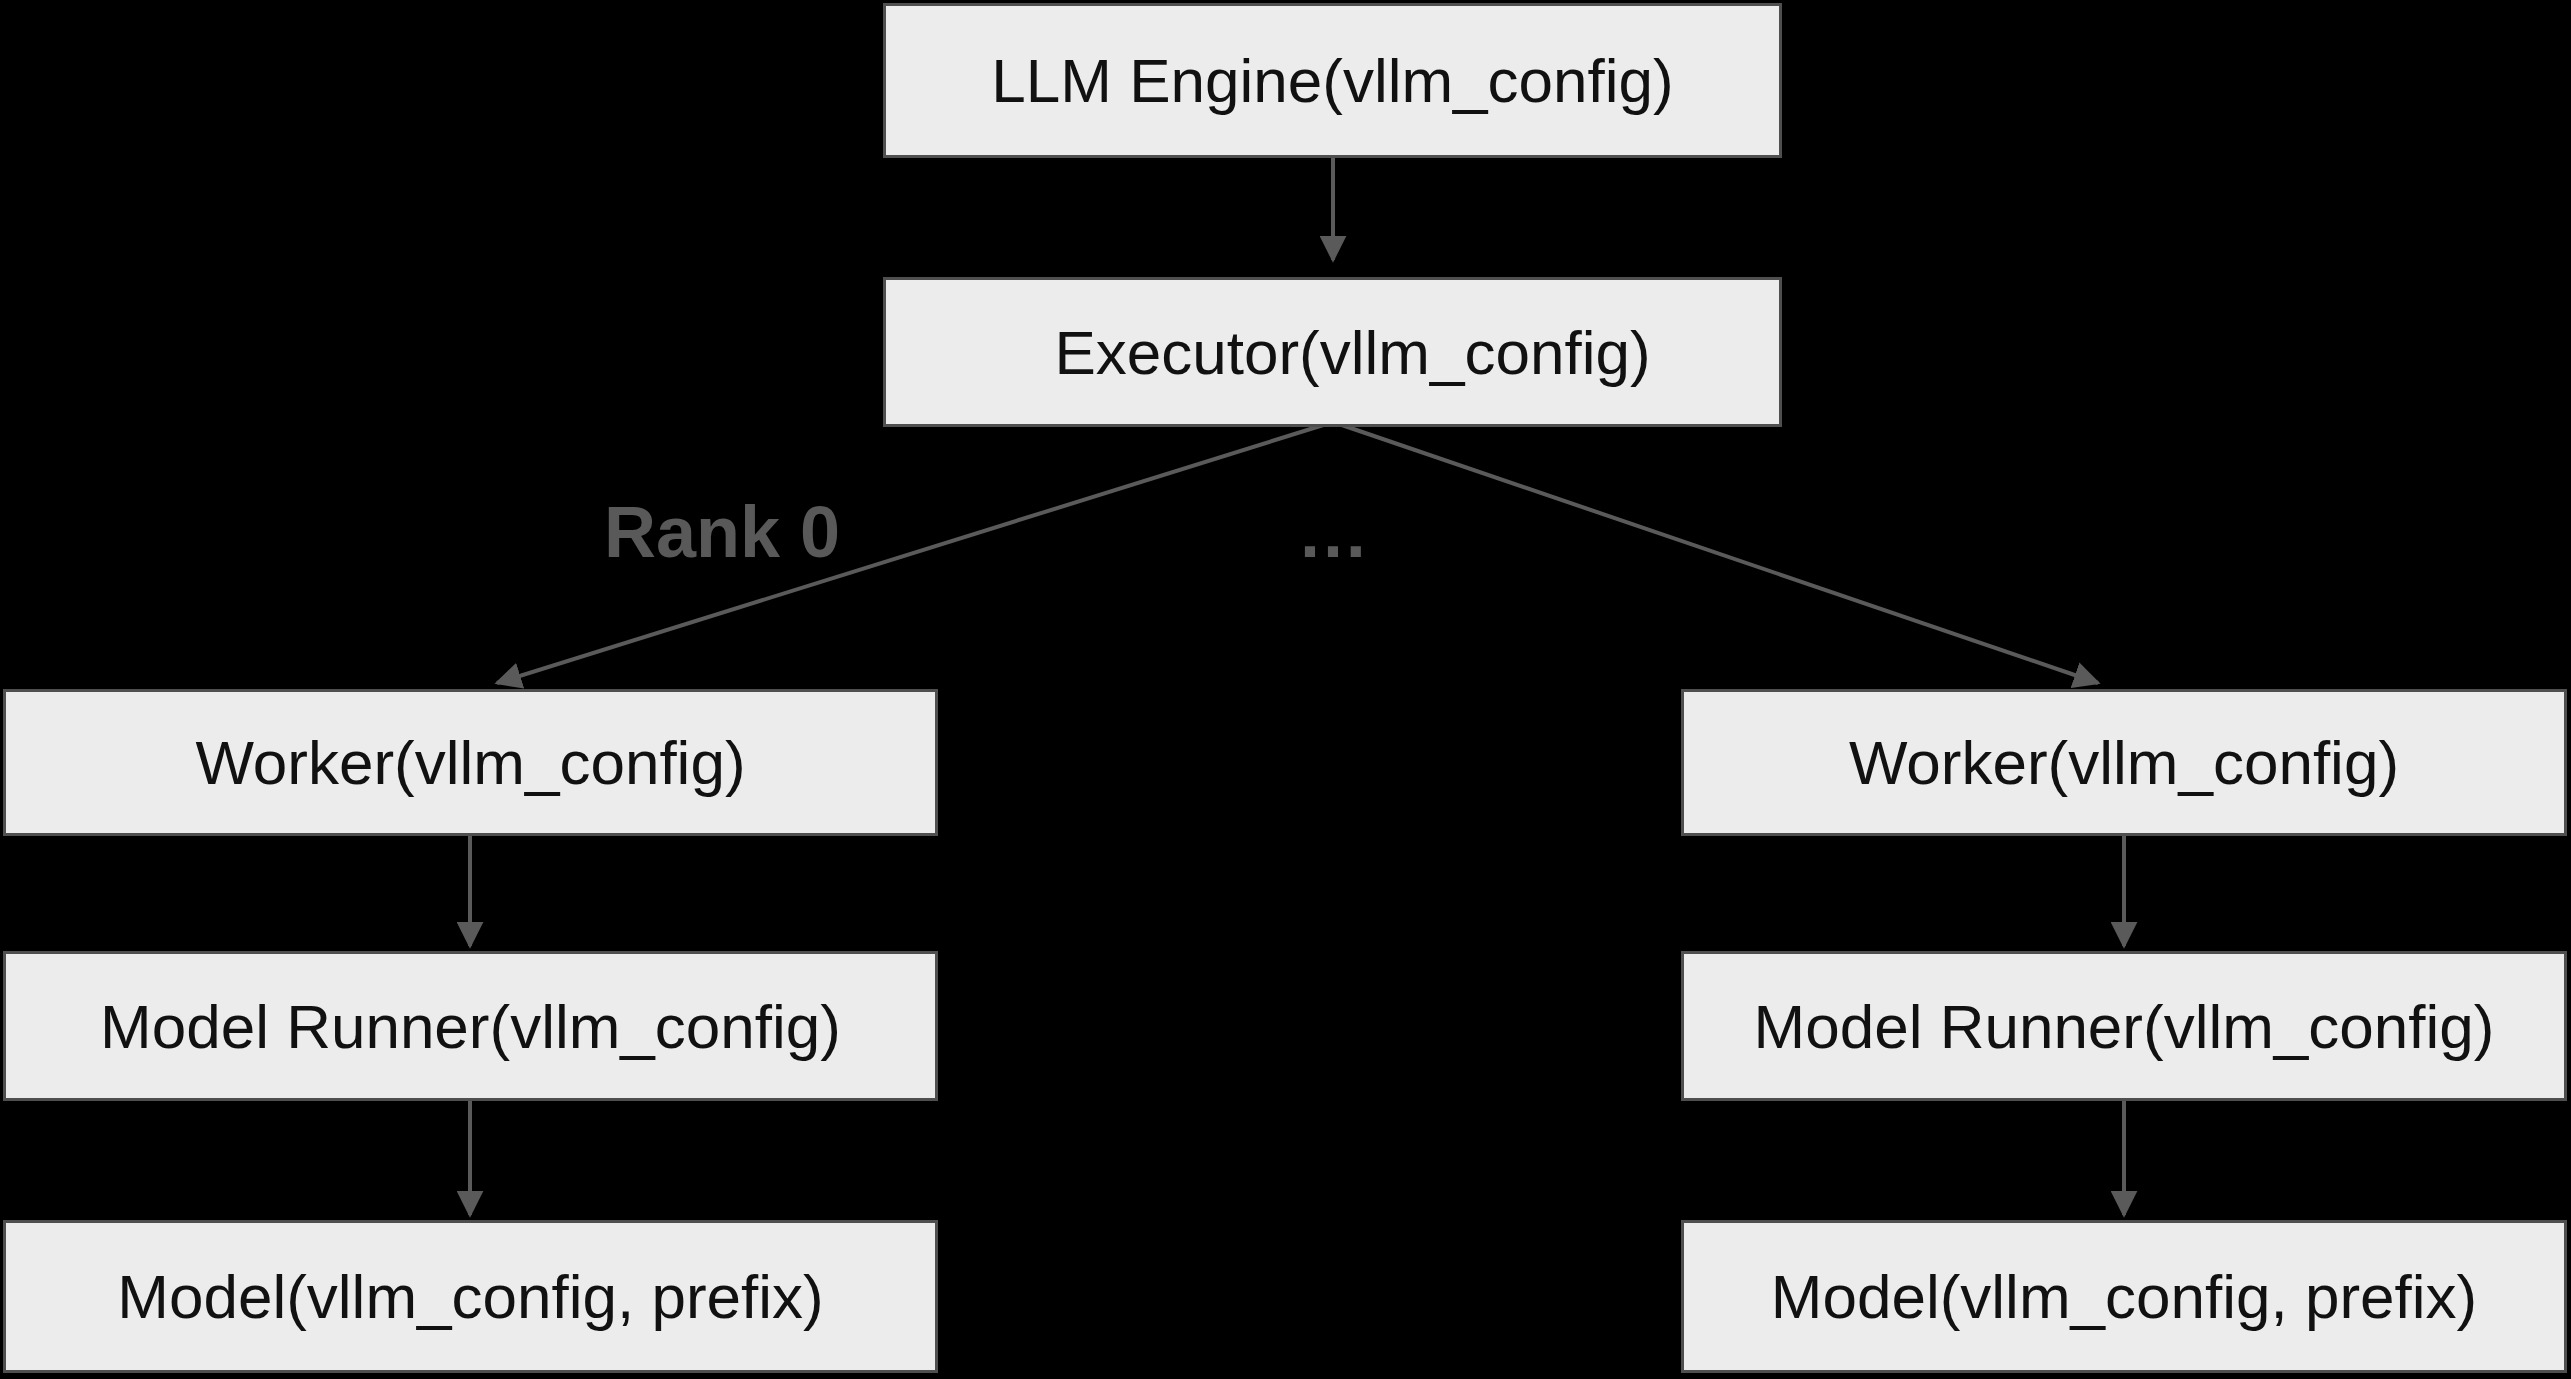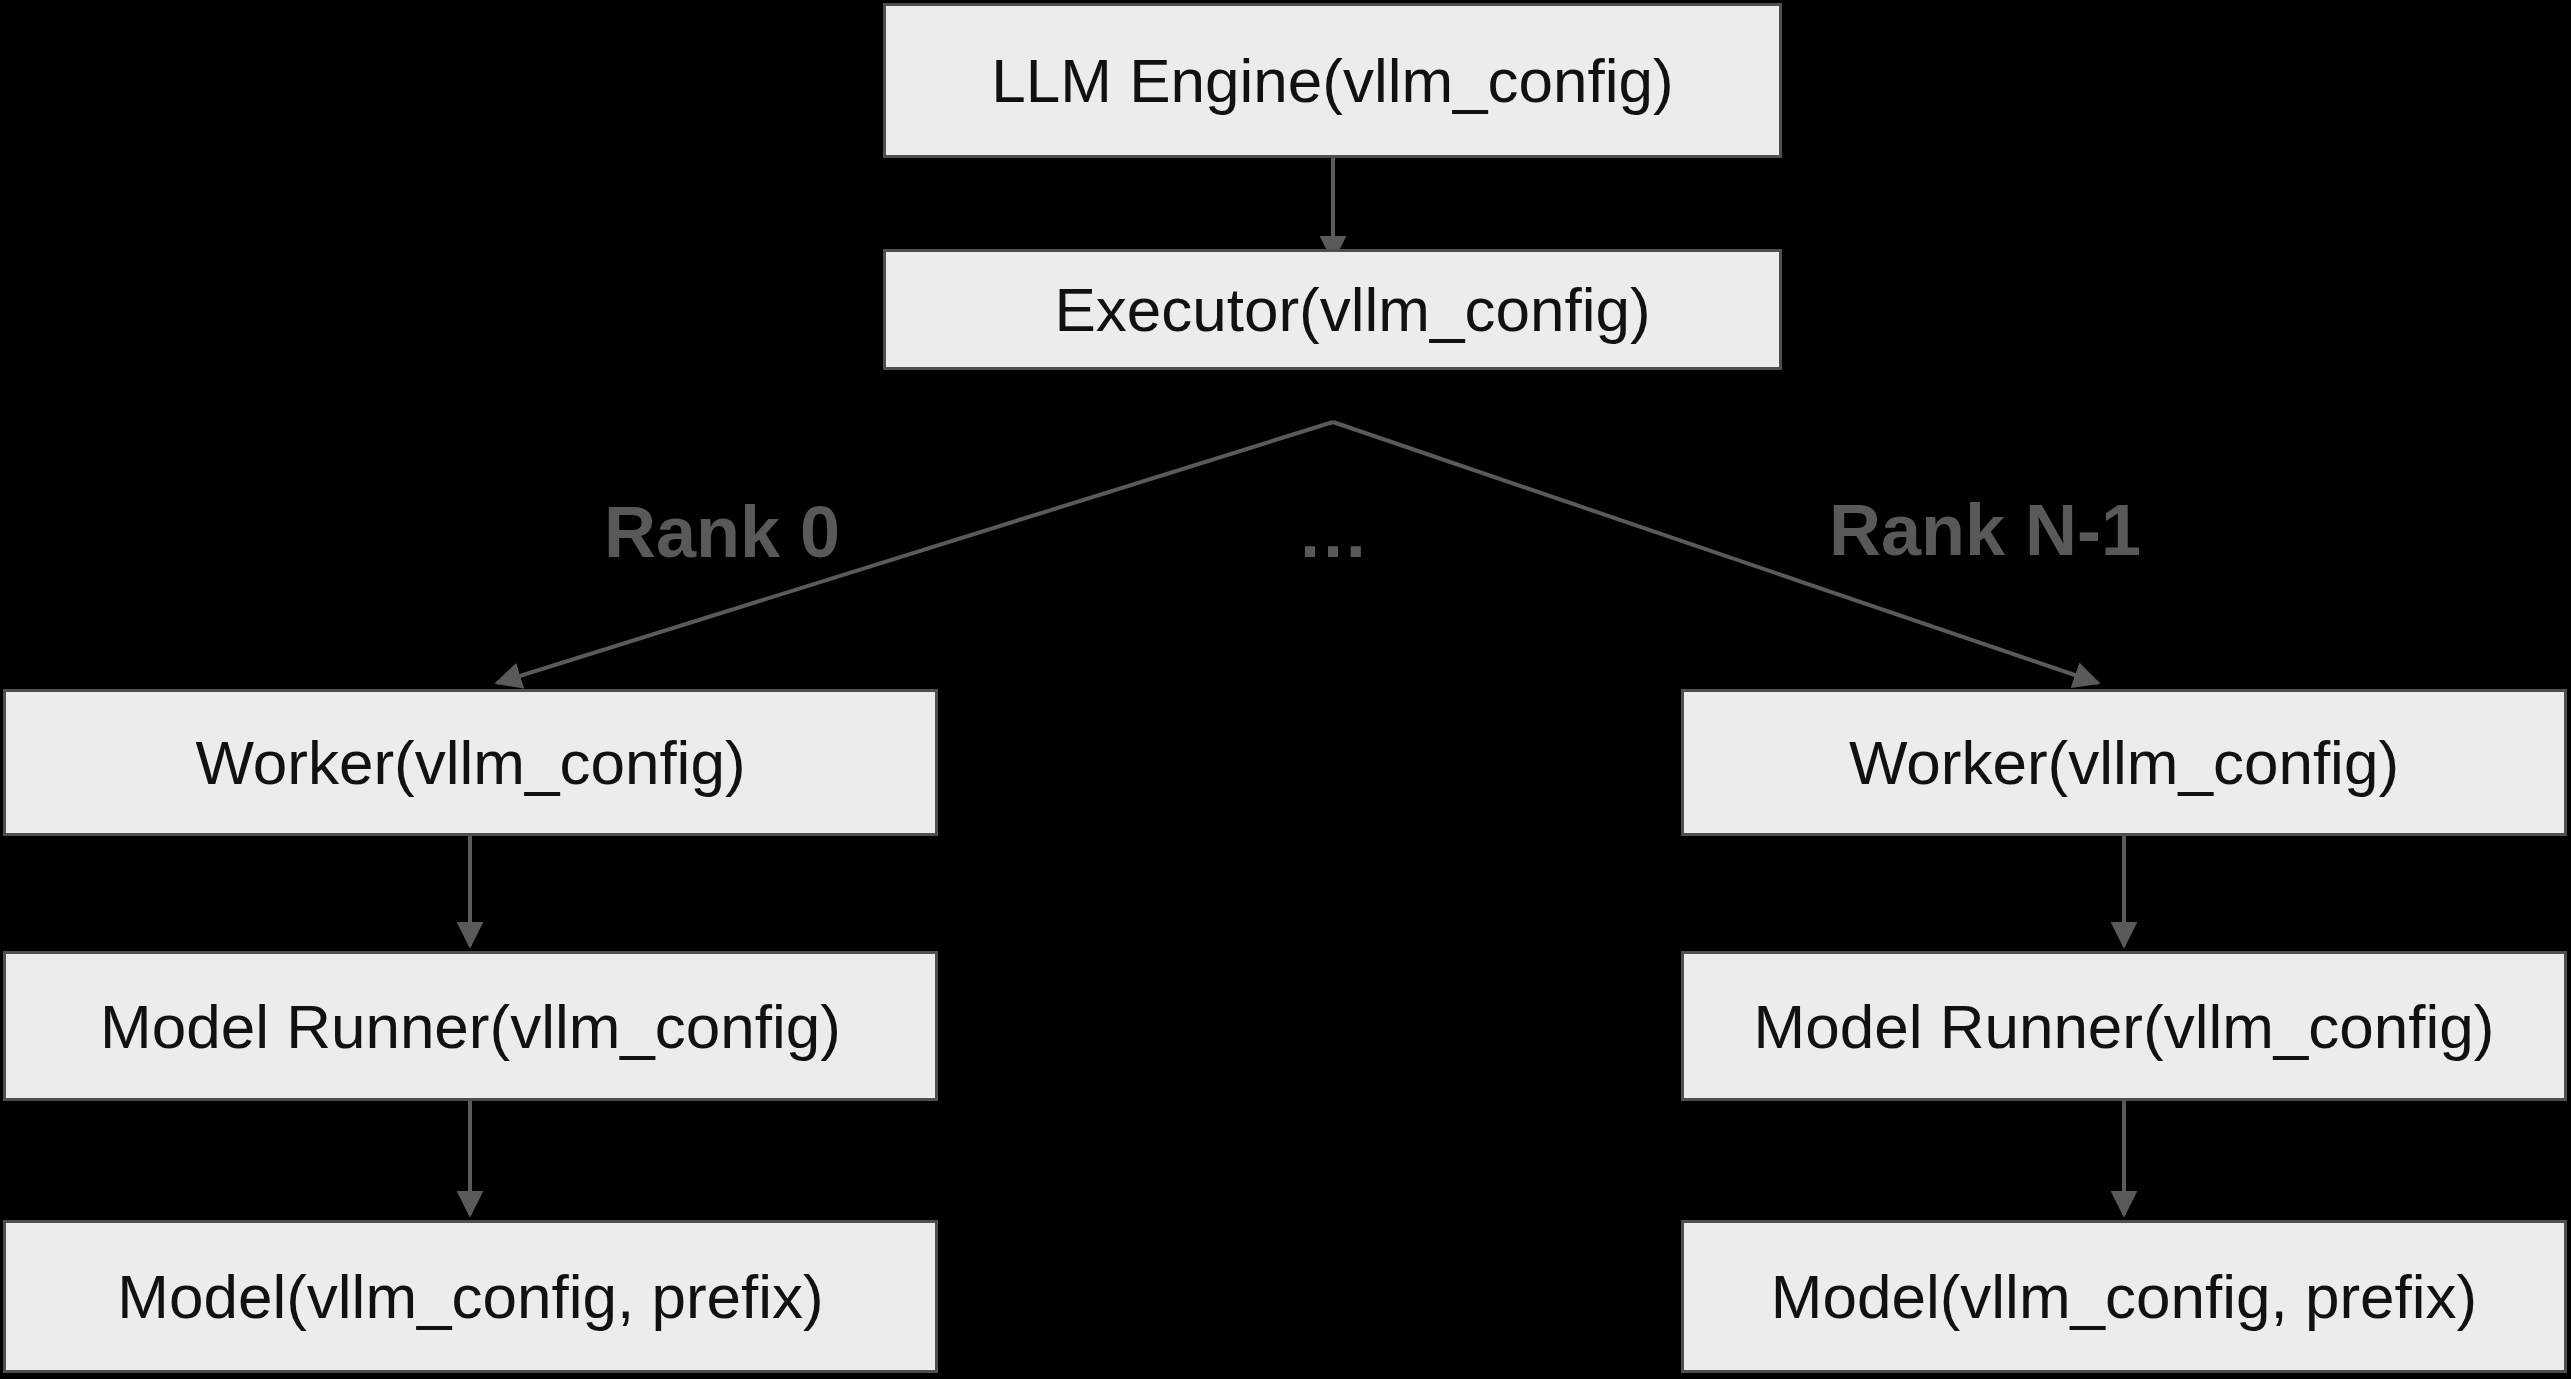--- a/index.html
+++ b/index.html
@@ -25,21 +25,21 @@
     position:absolute;
     background:var(--node-fill);
     border:3px solid var(--node-border);
     display:flex;align-items:center;justify-content:center;
     color:var(--node-text);
     font-size:62px;font-weight:500;
     letter-spacing:0px;
     white-space:nowrap;
   }
   .node-engine       {left:883px;  top:3px;    width:899px; height:155px;}
-  .node-executor     {left:883px;  top:249px;  width:899px; height:121px;padding-left:40px;}
+  .node-executor     {left:883px;  top:277px;  width:899px; height:150px;padding-left:40px;}
   .node-worker-l     {left:3px;    top:689px;  width:935px; height:147px;}
   .node-worker-r     {left:1681px; top:689px;  width:886px; height:147px;}
   .node-runner-l     {left:3px;    top:951px;  width:935px; height:150px;}
   .node-runner-r     {left:1681px; top:951px;  width:886px; height:150px;}
   .node-model-l      {left:3px;    top:1220px; width:935px; height:153px;}
   .node-model-r      {left:1681px; top:1220px; width:886px; height:153px;}
   .edge-label{
     position:absolute;
     transform:translate(-50%,-50%);
     color:var(--edge-label);
@@ -97,15 +97,14 @@
   <div class="node node-model-l">
     <span>Model(vllm_config, prefix)</span>
   </div>
 
   <div class="node node-model-r">
     <span>Model(vllm_config, prefix)</span>
   </div>
 
   <div class="edge-label lbl-rank0">Rank 0</div>
   <div class="edge-label lbl-dots">…</div>
-  <div class="edge-label lbl-rankn">Rank N-1</div>
 
 </div>
 
 </body></html>

